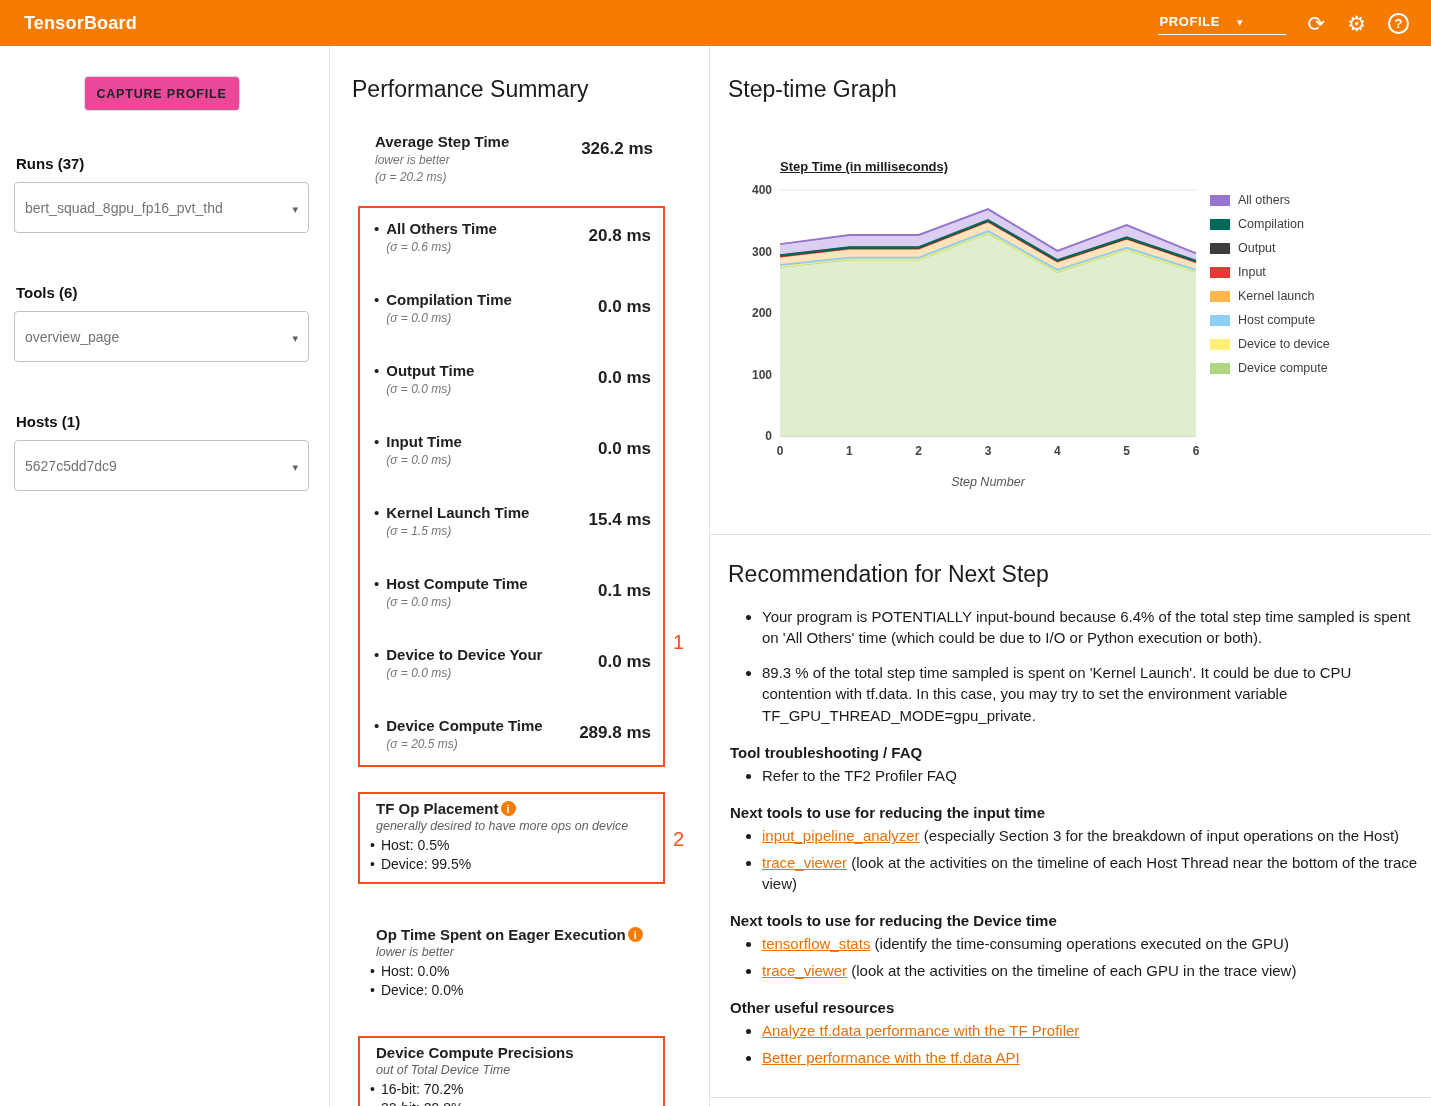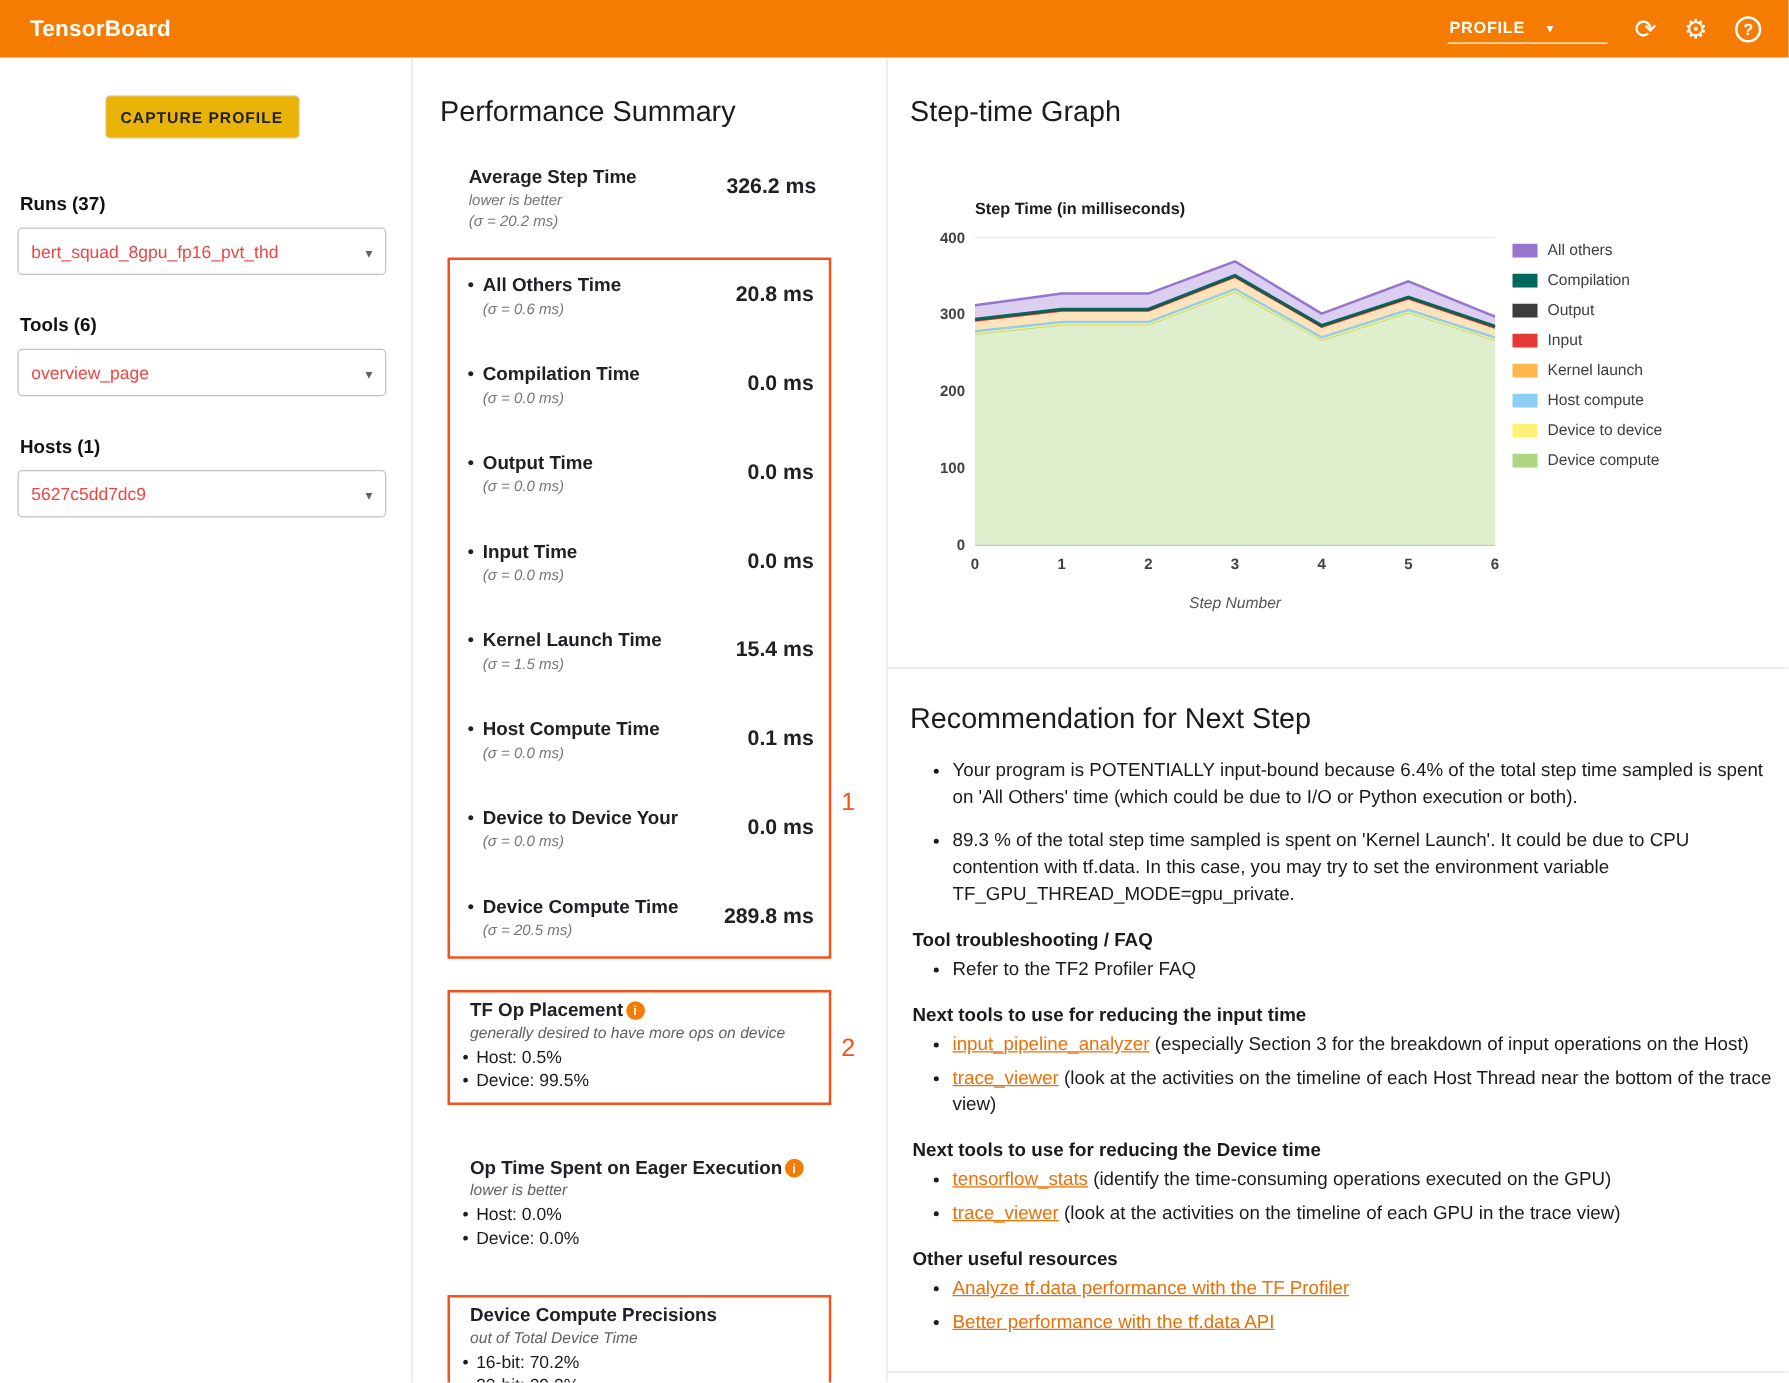--- a/index.html
+++ b/index.html
@@ -30,29 +30,29 @@
     font-size:13px; font-weight:bold;
   }
 
   
   .main { display:flex; height:1060px; }
 
   
   aside { width:330px; flex:none; border-right:1px solid #e2e2e2; padding:30px 20px 0 14px; }
   .capture-btn {
     display:block; margin:0 auto 44px; width:156px; height:35px;
-    background:#eab308; border:1px solid #dadce0; border-radius:4px;
+    background:#ec4899; border:1px solid #dadce0; border-radius:4px;
     font-family:inherit; font-size:12.5px; font-weight:bold; letter-spacing:.8px;
     color:#202124; cursor:pointer;
   }
   .field-label { font-size:15px; font-weight:bold; margin:0 0 10px 2px; color:#111; }
   .select-box {
-    height:38px; border:1px solid #c0c3c1; border-radius:4px; margin-bottom:32px;
+    height:51px; border:1px solid #c0c3c1; border-radius:4px; margin-bottom:51px;
     display:flex; align-items:center; justify-content:space-between;
-    padding:0 10px; font-size:14px; color:#ef4444; cursor:pointer;
+    padding:0 10px; font-size:14px; color:#737373; cursor:pointer;
   }
   .select-box .caret::before { color:#5f6368; }
 
   
   .mid-col { width:380px; flex:none; border-right:1px solid #e2e2e2; padding:30px 0 0 22px; position:relative; }
   .section-heading { font-size:23px; font-weight:400; margin:0; color:#1b1b1b; }
 
   .avg-row { margin:30px 0 0 23px; width:278px; display:flex; justify-content:space-between; }
   .metric-label { font-size:15px; font-weight:bold; }
   .metric-note, .metric-sigma { font-style:italic; font-size:12px; color:#757575; margin-top:3px; }
@@ -80,21 +80,21 @@
     justify-content:center; flex:none; cursor:pointer;
   }
   .info-icon::before { content:"i"; }
 
   .eager-blk { margin:34px 0 0 6px; width:307px; padding:6px 10px 0 8px; border:2px solid transparent; }
   .box3 { margin:34px 0 0 6px; width:307px; padding:6px 10px 8px 8px; height:76px; overflow:hidden; }
 
   
   .right-col { flex:1; display:flex; flex-direction:column; min-width:0; }
   .graph-section { height:489px; flex:none; border-bottom:1px solid #e2e2e2; padding:30px 20px 0 18px; }
-  .chart-area { position:relative; margin:56px 0 0 10px; }
+  .chart-area { position:relative; margin:56px 0 0 10px;text-decoration:underline; }
   .chart-title { font-weight:bold; font-size:13px; margin-left:42px; color:#1b1b1b; }
   .step-svg { display:block; margin-top:6px; }
   .step-svg text { font-family:"Liberation Sans","DejaVu Sans",sans-serif; }
   .legend { position:absolute; left:472px; top:34px;text-align:right; }
   .legend-row { display:flex; align-items:center; margin-bottom:10px; }
   .legend-swatch { width:20px; height:11px; margin-right:8px; flex:none; }
   .legend-label { font-size:12.5px; color:#3c4043; white-space:nowrap; }
 
   .rec-section { flex:1; padding:26px 20px 0 18px; border-bottom:1px solid #e2e2e2; margin-bottom:8px; overflow:hidden; }
   .rec-list { margin:18px 0 0 0; padding-left:34px; width:690px; }

